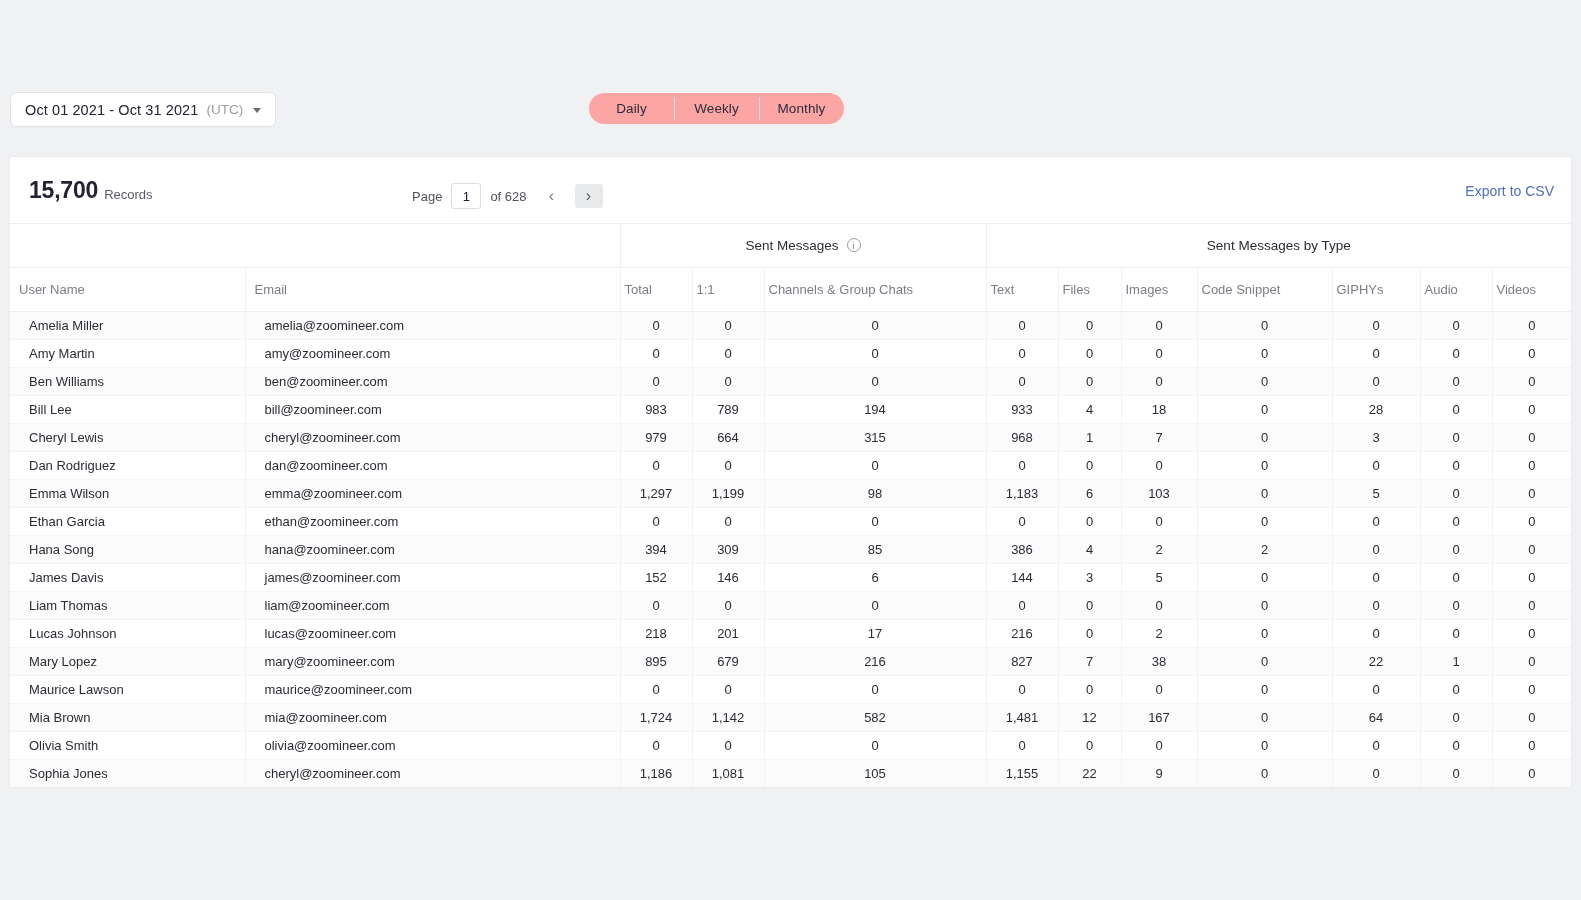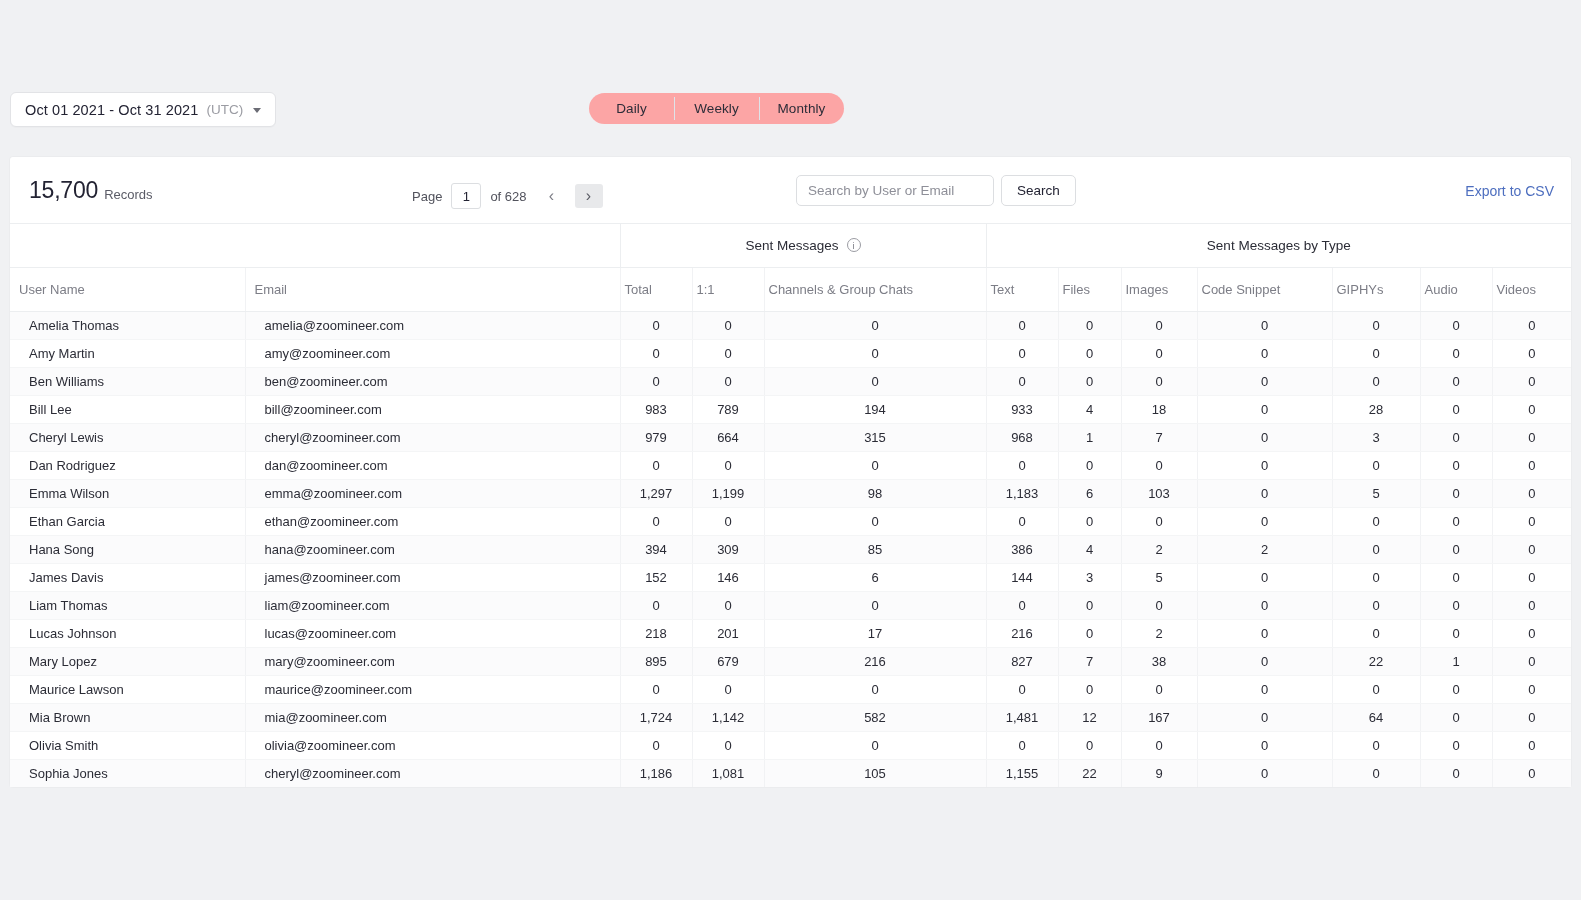--- a/index.html
+++ b/index.html
@@ -119,21 +119,21 @@
     left: 19px;
     top: 0;
     height: 67px;
     display: flex;
     align-items: center;
     gap: 6px;
   }
   .records-count {
     font-size: 23px;
     color: #232333;
-    font-weight: 400;
+    font-weight: 700;
     letter-spacing: -0.2px;
   }
   .records-label {
     font-size: 13px;
     color: #5a5b66;
     padding-top: 7px;
   }
 
   .pager {
     position: absolute;
@@ -333,24 +333,20 @@
       </div>
 
       <div class="pager">
         <span class="pager-label">Page</span>
         <input class="page-input" type="text" value="1" style="">
         <span class="pager-of">of 628</span>
         <button class="pager-btn prev">‹</button>
         <button class="pager-btn next">›</button>
       </div>
 
-      <div class="search-group">
-        <input class="search-input" type="text" placeholder="Search by User or Email" style="">
-        <button class="search-btn">Search</button>
-      </div>
 
       <a class="export-link">Export to CSV</a>
     </div>
 
     <table class="data">
       <colgroup>
         <col style="width:235px">
           <col style="width:375px">
         <col style="width:72px">
           <col style="width:72px">
@@ -386,21 +382,21 @@
           <th>Images</th>
           <th>Code Snippet</th>
           <th>GIPHYs</th>
           <th>Audio</th>
           <th class="no-right-border">Videos</th>
         </tr>
       </thead>
 
       <tbody id="table-body">
           <tr>
-            <td class="txtleft">Amelia Thomas</td>
+            <td class="txtleft">Amelia Miller</td>
             <td class="txtleft">amelia@zoomineer.com</td>
             <td>0</td>
             <td>0</td>
             <td>0</td>
             <td>0</td>
             <td>0</td>
             <td>0</td>
             <td>0</td>
             <td>0</td>
             <td>0</td>

